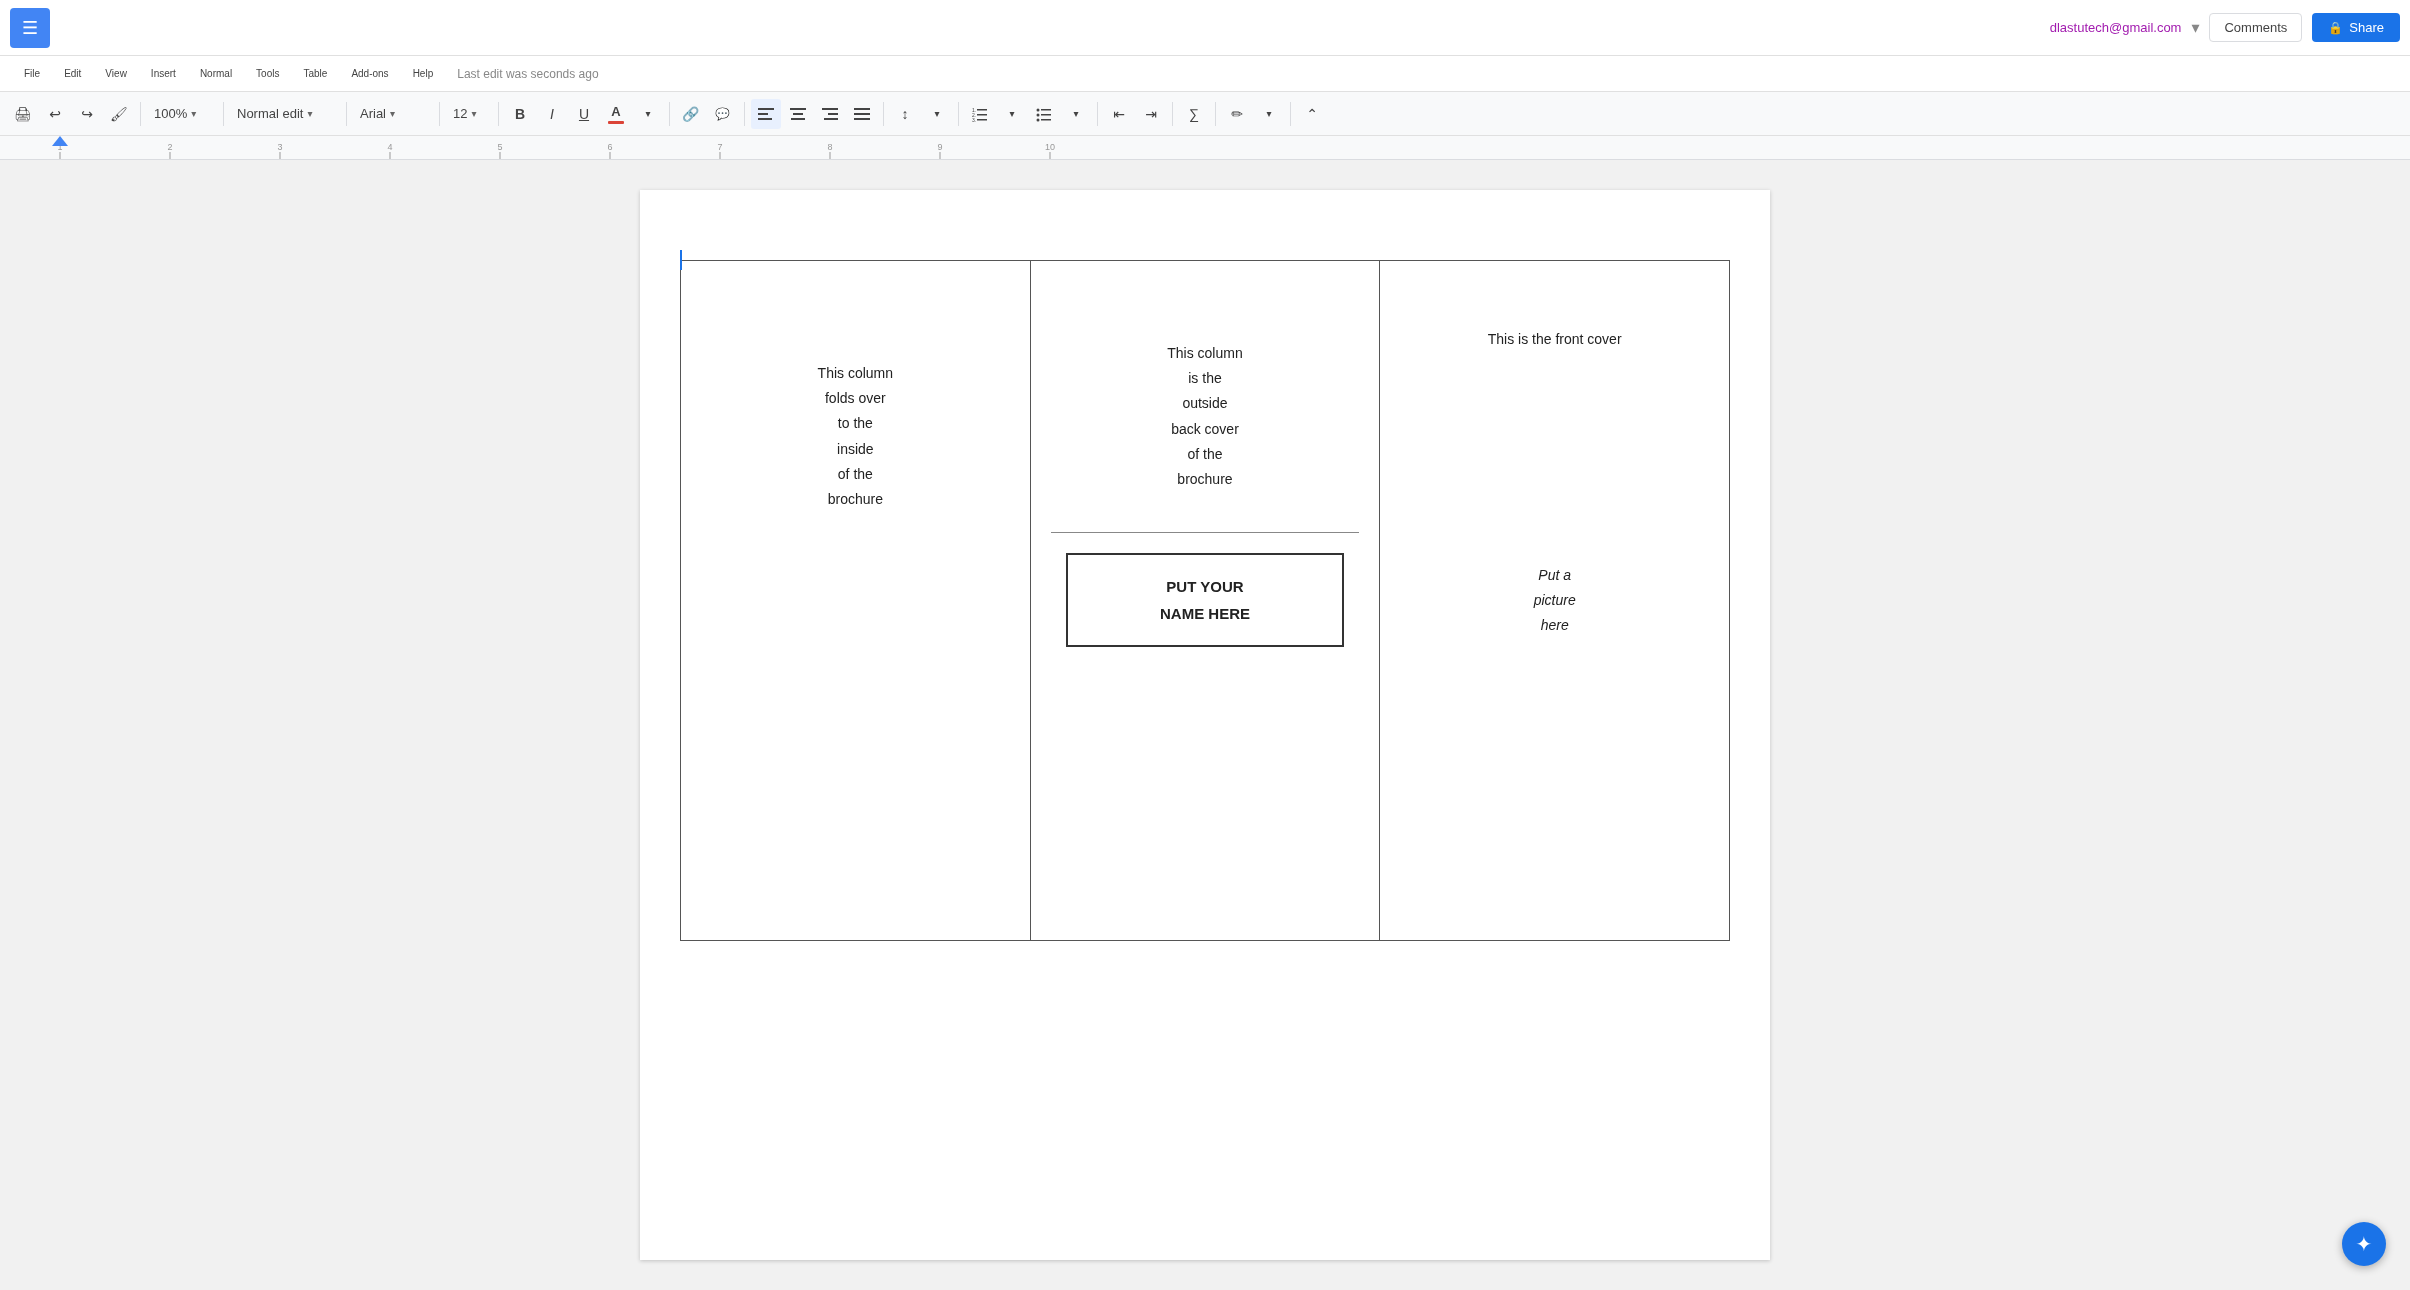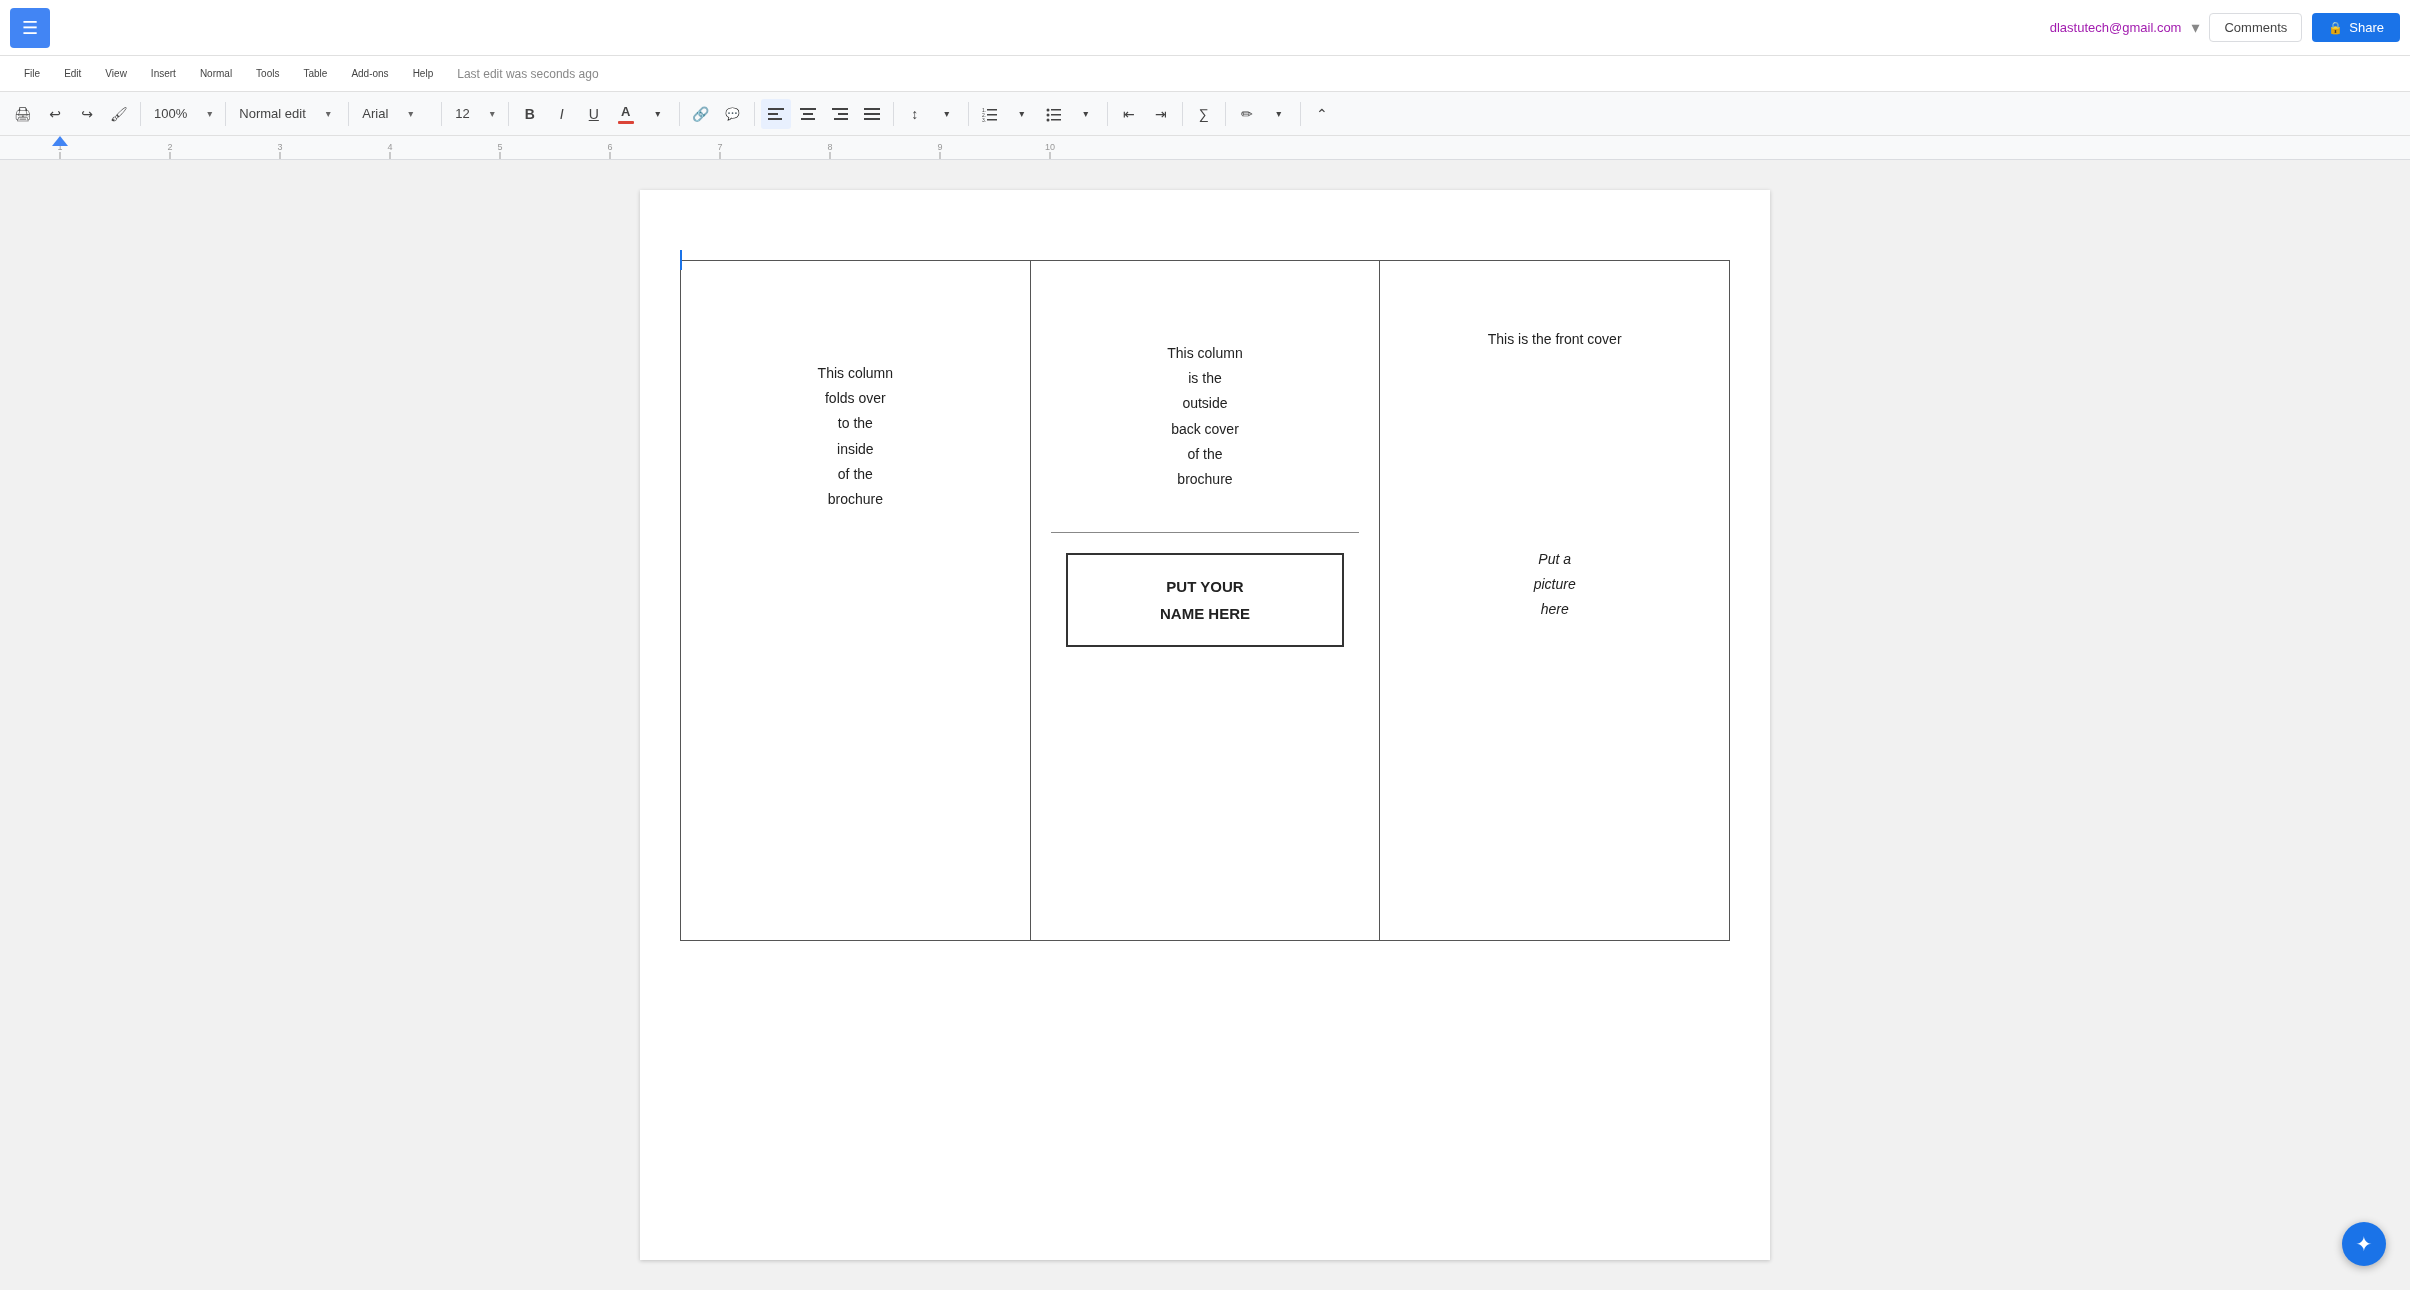--- a/index.html
+++ b/index.html
@@ -63,21 +63,21 @@
       height: 44px;
       flex-wrap: nowrap;
     }
     .tb-sep { width: 1px; background: #dadce0; height: 24px; margin: 0 4px; flex-shrink: 0; }
     .tb-btn {
       width: 30px; height: 30px; border: none; background: transparent;
       cursor: pointer; border-radius: 3px; display: flex; align-items: center; justify-content: center;
       font-size: 14px; color: #444;
     }
     .tb-dropdown {
-      display: flex; align-items: center; gap: 20px;
+      display: flex; align-items: center; gap: 4px;
       border: 1px solid transparent; border-radius: 3px;
       padding: 3px 6px; cursor: pointer; font-size: 13px; color: #444;
       background: transparent; height: 30px;
     }
     .tb-dropdown .arrow { font-size: 10px; color: #666; }
     .tb-zoom { min-width: 70px; }
     .tb-style { min-width: 110px; }
     .tb-font { min-width: 80px; }
     .tb-size { min-width: 46px; }
     .tb-bold { font-weight: bold; }
@@ -149,21 +149,21 @@
     .name-box {
       border: 2px solid #333;
       padding: 18px 30px;
       font-weight: bold;
       font-size: 15px;
       margin: 10px 0;
       width: 90%;
     }
     .col3-content {
       display: flex; flex-direction: column; align-items: center;
-      justify-content: flex-start; padding-top: 50px; height: 100%; gap: 0;
+      justify-content: flex-start; padding-top: 50px; height: 100%; gap: 16px;
     }
     .front-cover-text { font-size: 14px; margin-bottom: 200px; }
     .picture-text { font-size: 14px; line-height: 1.6; font-style: italic; }
 
     
     #ai-btn {
       position: fixed; bottom: 24px; right: 24px;
       width: 44px; height: 44px; border-radius: 50%;
       background: #1a73e8; color: #fff;
       border: none; cursor: pointer; font-size: 20px;

